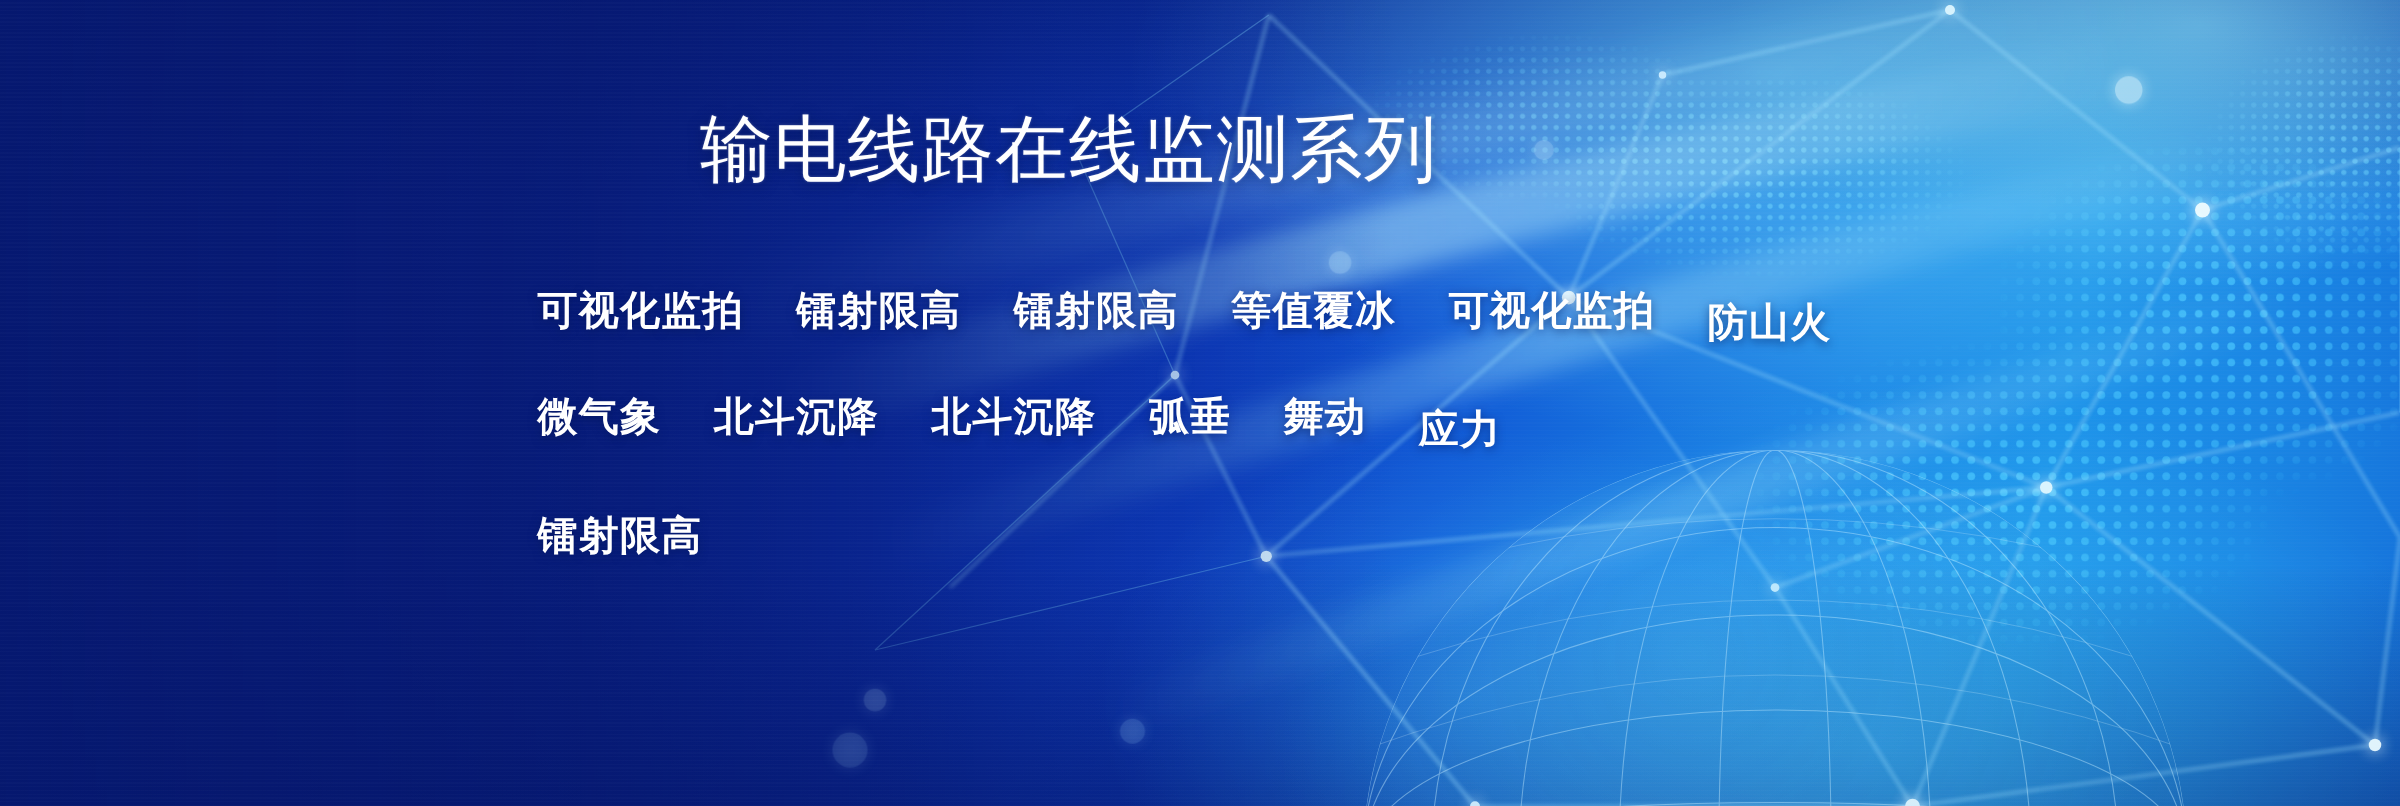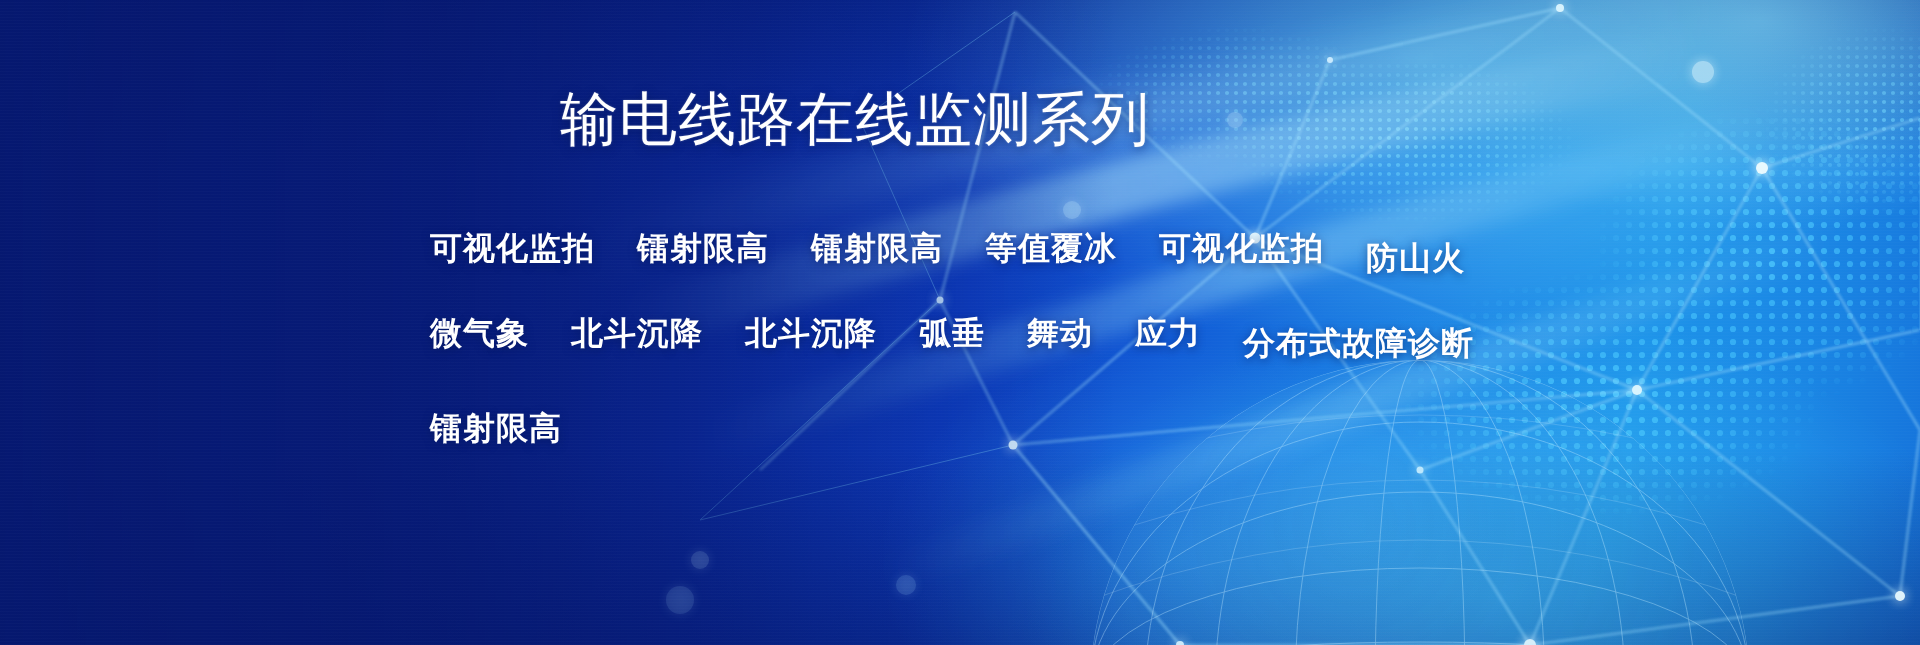--- a/index.html
+++ b/index.html
@@ -318,21 +318,20 @@
         <span class="tag">防山火</span>
       </div>
 
       <div class="tag-row">
         <span class="tag">微气象</span>
         <span class="tag">北斗沉降</span>
         <span class="tag">北斗沉降</span>
         <span class="tag">弧垂</span>
         <span class="tag">舞动</span>
         <span class="tag">应力</span>
-        <span class="tag">分布式故障诊断</span>
       </div>
 
       <div class="tag-row">
         <span class="tag">镭射限高</span>
       </div>
 
     </div>
   </div>
 </div>
 

